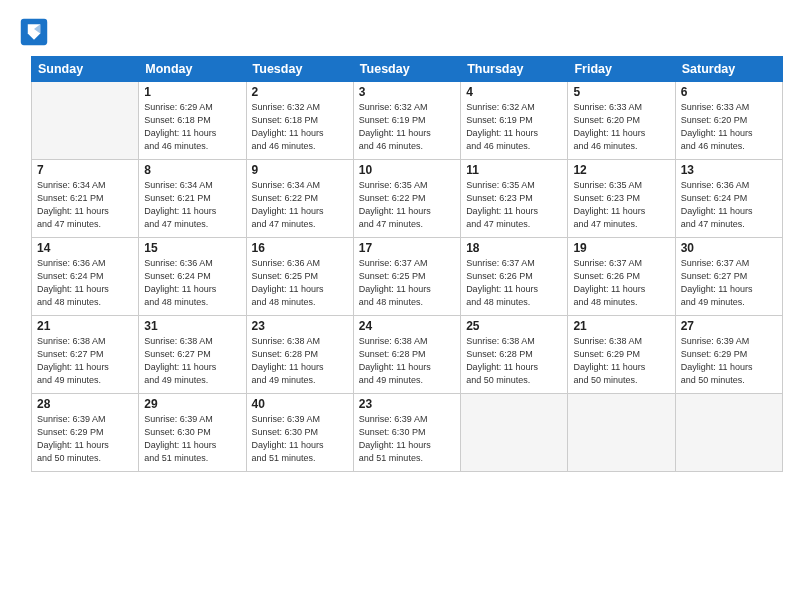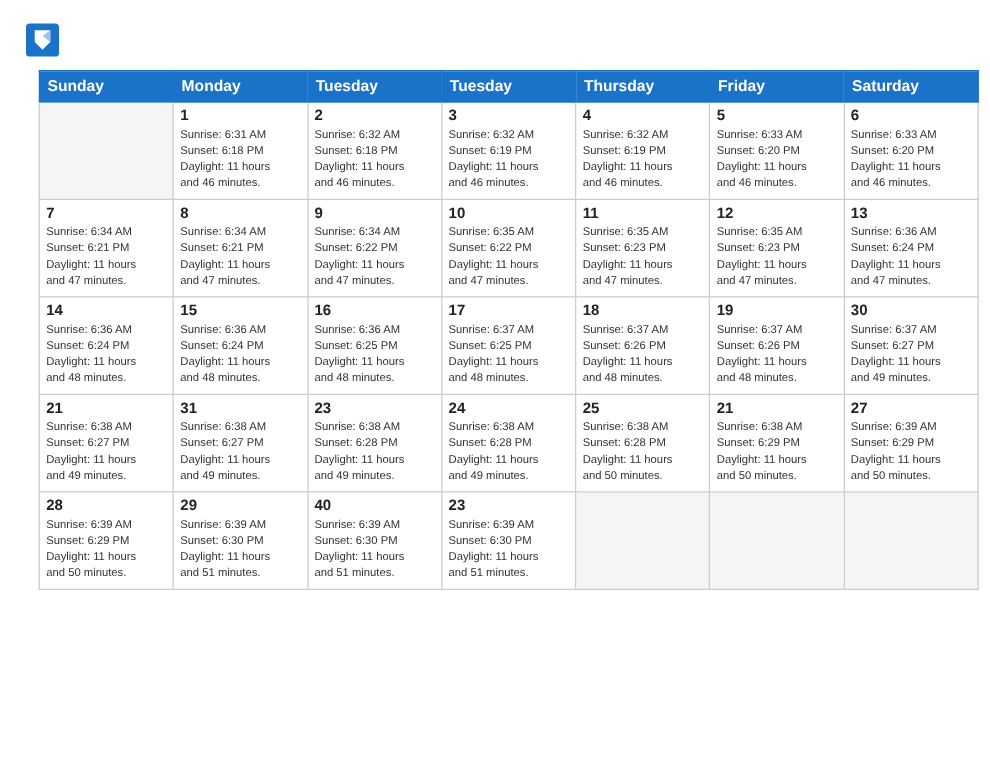--- a/index.html
+++ b/index.html
@@ -125,21 +125,21 @@
           <th>Friday</th>
           <th>Saturday</th>
         </tr>
     </thead>
     <tbody id="calendar-body">
     <tr>
           <td class="empty"></td>
           <td>
             <div class="day-num">1</div>
             <div class="day-info">
-              <div>Sunrise: 6:31 AM</div>
+              <div>Sunrise: 6:29 AM</div>
               <div>Sunset: 6:18 PM</div>
               <div>Daylight: 11 hours<br>and 46 minutes.</div>
             </div>
           </td>
           <td>
             <div class="day-num">2</div>
             <div class="day-info">
               <div>Sunrise: 6:32 AM</div>
               <div>Sunset: 6:18 PM</div>
               <div>Daylight: 11 hours<br>and 46 minutes.</div>

